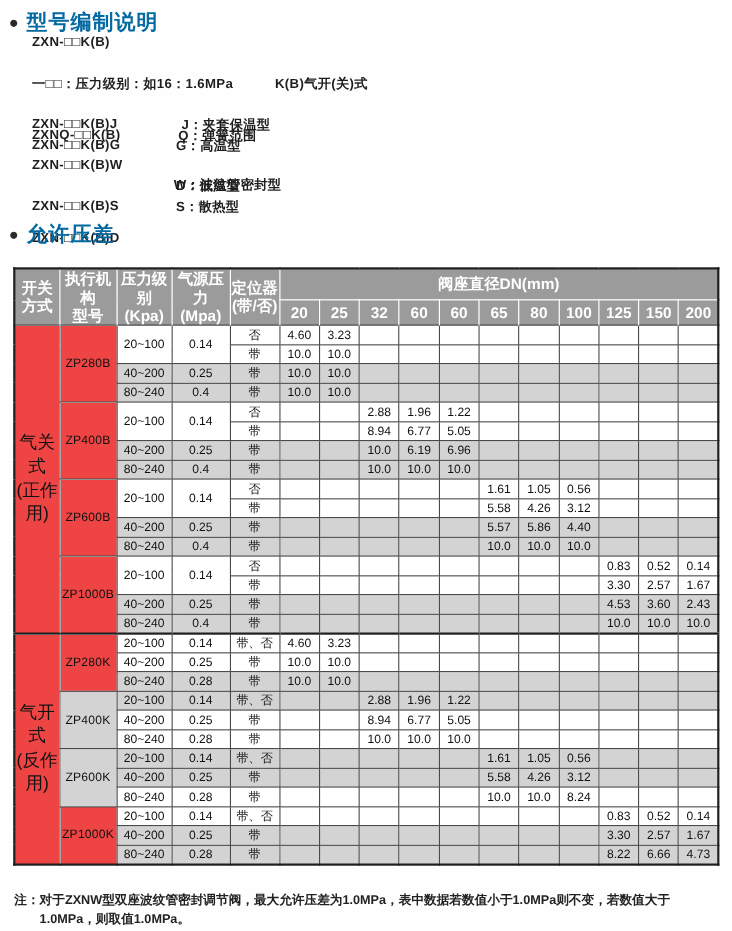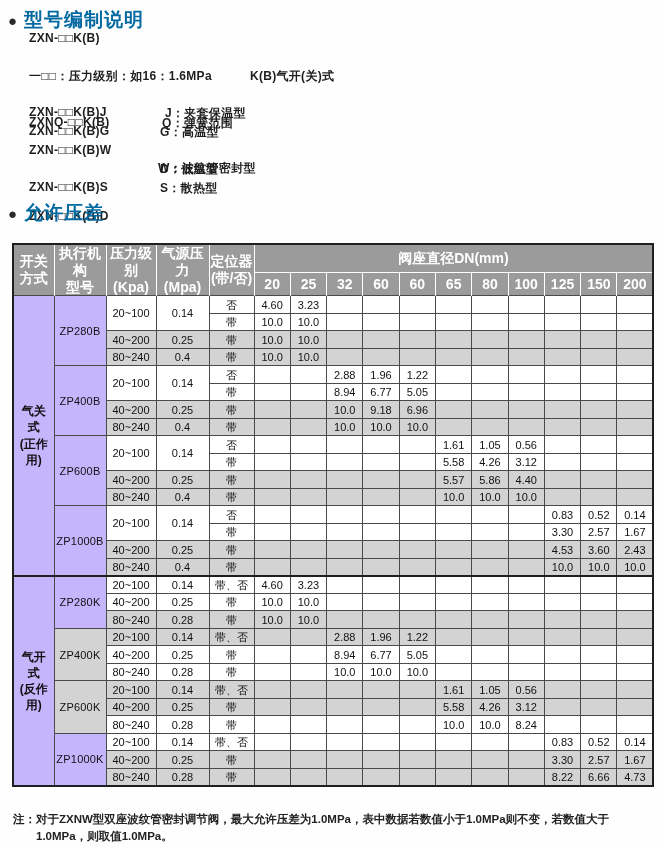--- a/index.html
+++ b/index.html
@@ -101,24 +101,24 @@
     text-align: center;
     vertical-align: middle;
     font-size: 11px;
     color: #111;
     height: 17.5px;
     line-height: 1.1;
     padding: 0;
     overflow: hidden;
   }
   #ptable tbody tr.alt td { background: #d3d3d3; }
-  #ptable tbody td.hd { background: #c4b5fd; }
+  #ptable tbody td.hd { background: #ef4444; }
   #ptable tbody td.mode {
-    font-weight: bold;
-    font-size: 12px;
+    font-weight: normal;
+    font-size: 16px;
     white-space: pre-line;
     line-height: 1.35;
   }
   #ptable tbody td.model { font-size: 11px; letter-spacing: 0.2px; }
   #ptable tbody tr.sec-top td { border-top: 2px solid #1f1f1f; }
   
   #note {
     position: absolute;
     top: 811px;
     left: 13px;
@@ -329,21 +329,21 @@
             <td></td>
             <td></td>
           </tr>
           <tr class="alt">
             <td>40~200</td>
             <td>0.25</td>
             <td>带</td>
             <td></td>
             <td></td>
             <td>10.0</td>
-            <td>9.18</td>
+            <td>6.19</td>
             <td>6.96</td>
             <td></td>
             <td></td>
             <td></td>
             <td></td>
             <td></td>
             <td></td>
           </tr>
           <tr class="alt">
             <td>80~240</td>

